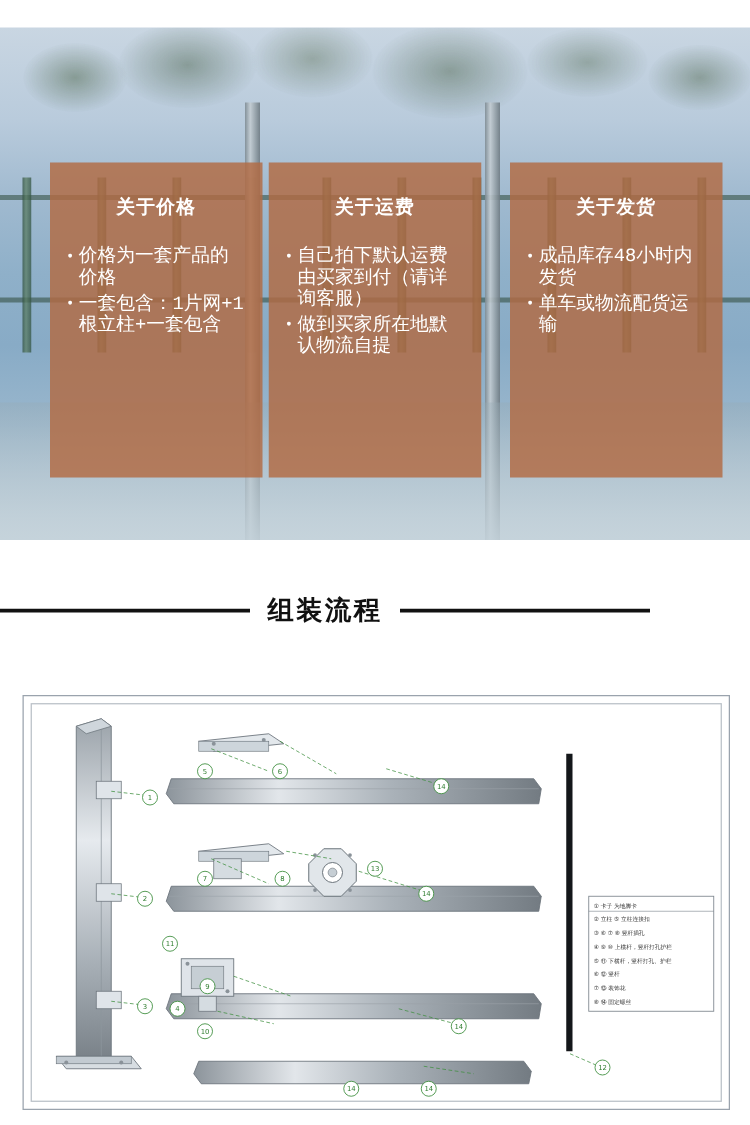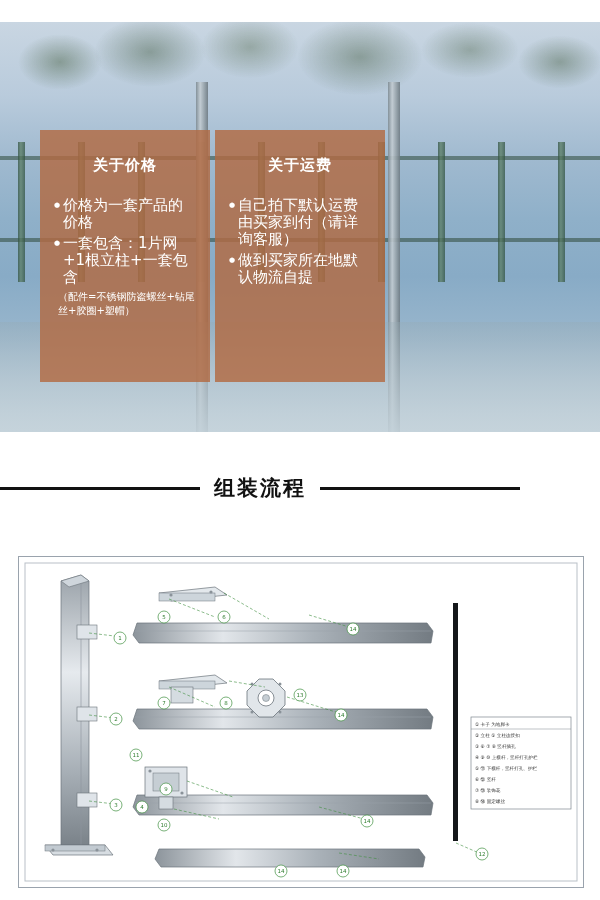--- a/index.html
+++ b/index.html
@@ -82,20 +82,21 @@
     opacity: .9;
   }
 
   
   .cards {
     position: absolute;
     left: 0;
     top: 22px;
     width: 600px;
     height: 328px;
+    font-family: Liberation Mono, monospace;
   }
   .card {
     position: absolute;
     top: 108px;
     width: 170px;
     height: 252px;
     background: rgba(178, 106, 66, 0.82);
     color: #ffffff;
     box-sizing: border-box;
     padding: 26px 14px 10px 14px;
@@ -202,32 +203,38 @@
   <div class="bg-ground"></div>
 </div>
 
 <div class="cards">
 
   <div class="card c1">
     <div class="card-title">关于价格</div>
     <ul>
       <li>价格为一套产品的价格</li>
       <li>一套包含：1片网+1根立柱+一套包含</li>
-      <li class="sub">（配件=不锈钢防盗螺丝+钻尾丝+胶圈+塑帽）</li>
     </ul>
   </div>
 
   <div class="card c2">
     <div class="card-title">关于运费</div>
     <ul>
       <li>自己拍下默认运费由买家到付（请详询客服）</li>
       <li>做到买家所在地默认物流自提</li>
     </ul>
   </div>
 
+  <div class="card c3">
+    <div class="card-title">关于发货</div>
+    <ul>
+      <li>成品库存48小时内发货</li>
+      <li>单车或物流配货运输</li>
+    </ul>
+  </div>
 </div>
 
 <div class="section-head">
   <div class="line"></div>
   <div class="title">组装流程</div>
   <div class="line"></div>
 </div>
 
 <div class="blueprint">
   <svg width="564" height="330" viewBox="0 0 564 330" xmlns="http://www.w3.org/2000/svg">

